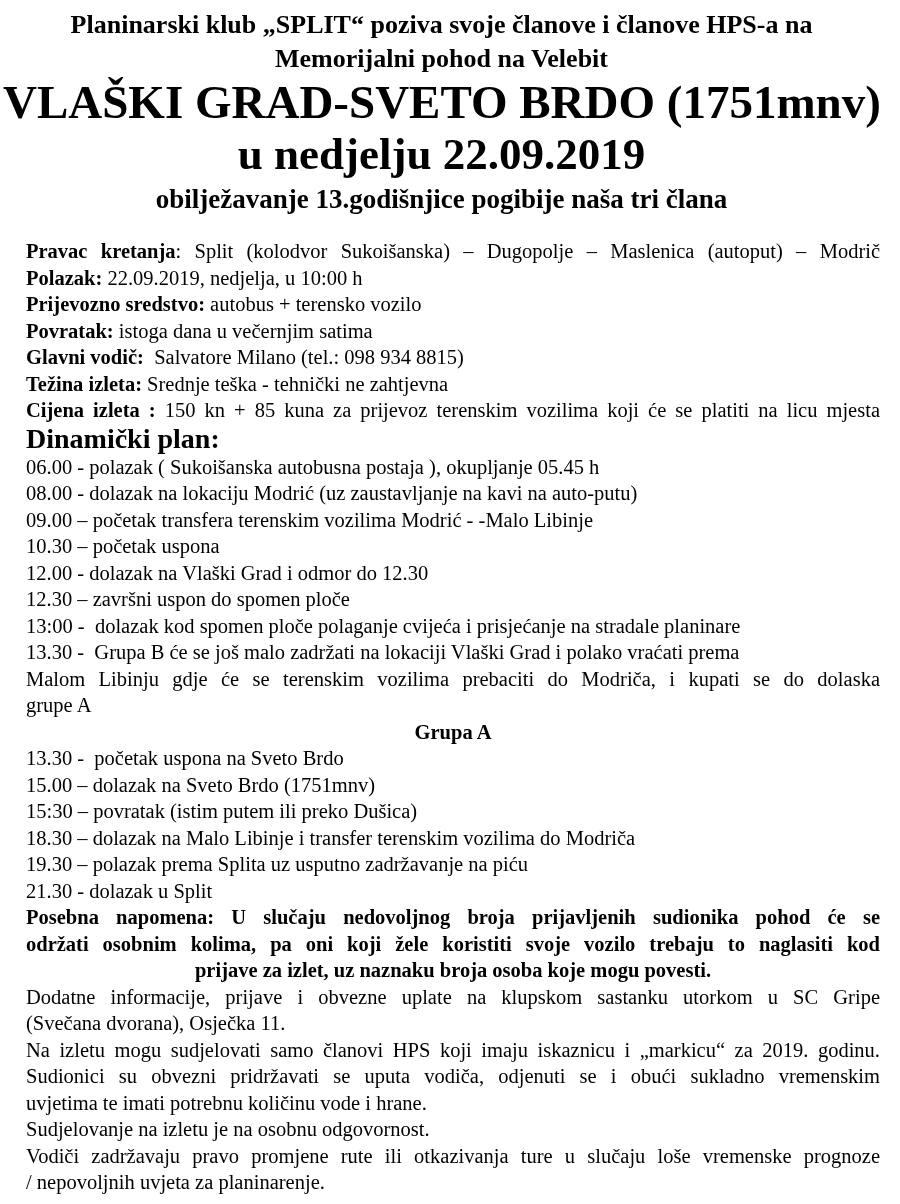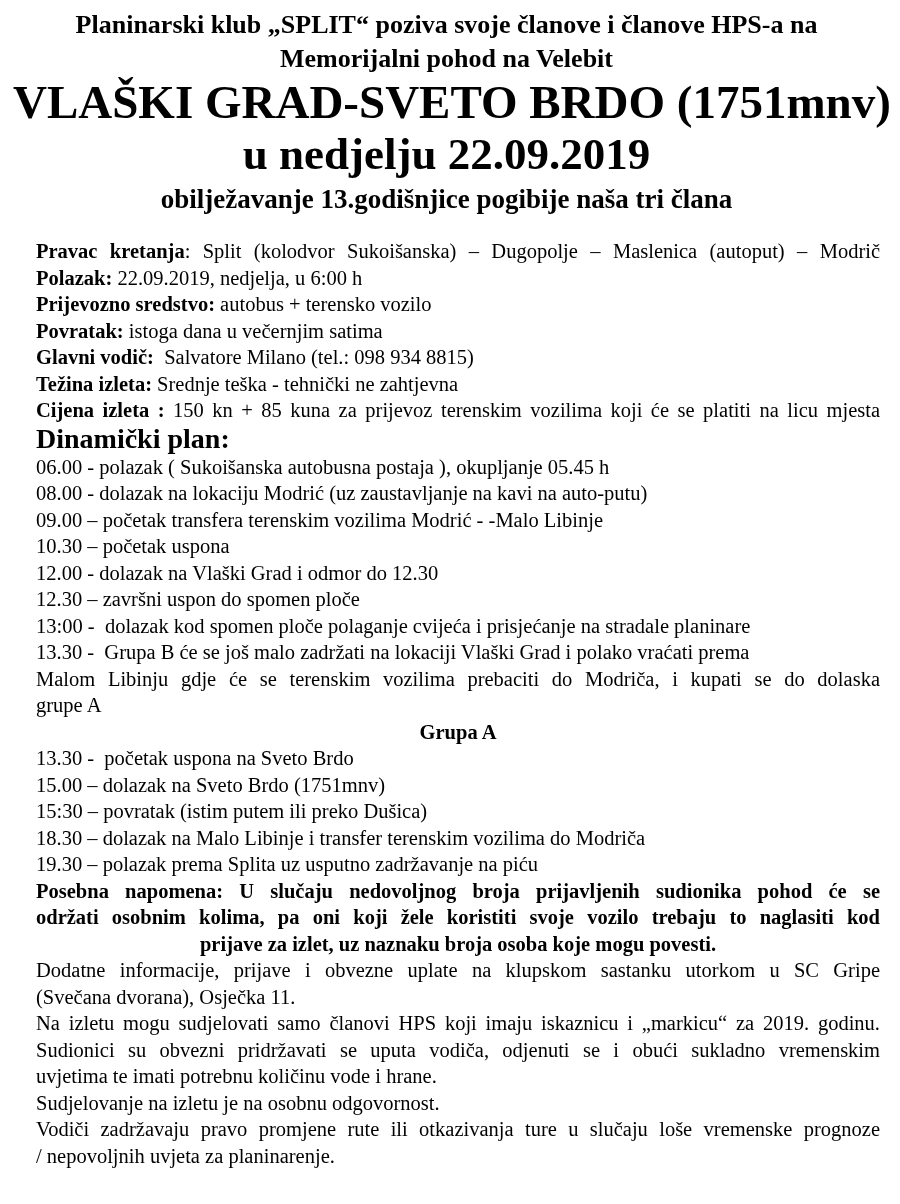--- a/index.html
+++ b/index.html
@@ -8,21 +8,21 @@
     height: 1204px;
     background: #ffffff;
     color: #000000;
     font-family: "Liberation Serif", "DejaVu Serif", serif;
     overflow: hidden;
   }
   .doc {
     box-sizing: border-box;
     width: 900px;
     height: 888px;
-    padding: 8px 20px 0 13px;
+    padding: 8px 20px 0 3px;
   }
   
   .hdr { text-align: center; }
   .h-sm  { font-size: 26px; font-weight: bold; line-height: 34px; white-space: pre; }
   .h-xl  { font-size: 47px; font-weight: bold; line-height: 52px; white-space: pre; }
   .h-xl2 { font-size: 45px; font-weight: bold; line-height: 52px; white-space: pre; }
   .h-md  { font-size: 27px; font-weight: bold; line-height: 38px; white-space: pre; }
   
   .bodytext { margin-top: 20px; margin-left: 23px; }
   .ln {
@@ -53,21 +53,21 @@
     <div class="h-sm">Planinarski klub „SPLIT“ poziva svoje članove i članove HPS-a na</div>
     <div class="h-sm">Memorijalni pohod na Velebit</div>
     <div class="h-xl">VLAŠKI GRAD-SVETO BRDO (1751mnv)</div>
     <div class="h-xl2">u nedjelju 22.09.2019</div>
     <div class="h-md">obilježavanje 13.godišnjice pogibije naša tri člana</div>
   </header>
 
   <main class="bodytext">
 
     <div class="ln fill"><span class="lbl">Pravac kretanja</span><span>: Split (kolodvor Sukoišanska) – Dugopolje – Maslenica (autoput) – Modrič</span></div>
-    <div class="ln"><span class="lbl">Polazak:</span><span> 22.09.2019, nedjelja, u 6:00 h</span></div>
+    <div class="ln"><span class="lbl">Polazak:</span><span> 22.09.2019, nedjelja, u 10:00 h</span></div>
     <div class="ln"><span class="lbl">Prijevozno sredstvo:</span><span> autobus + terensko vozilo</span></div>
     <div class="ln"><span class="lbl">Povratak:</span><span> istoga dana u večernjim satima</span></div>
     <div class="ln"><span class="lbl">Glavni vodič:</span><span>  Salvatore Milano (tel.: 098 934 8815)</span></div>
     <div class="ln"><span class="lbl">Težina izleta:</span><span> Srednje teška - tehnički ne zahtjevna</span></div>
     <div class="ln fill"><span class="lbl">Cijena izleta :</span><span> 150 kn + 85 kuna za prijevoz terenskim vozilima koji će se platiti na licu mjesta</span></div>
 
     <div class="plan-h">Dinamički plan:</div>
 
     <div class="ln">06.00 - polazak ( Sukoišanska autobusna postaja ), okupljanje 05.45 h</div>
     <div class="ln">08.00 - dolazak na lokaciju Modrić (uz zaustavljanje na kavi na auto-putu)</div>
@@ -80,20 +80,21 @@
     <div class="ln fill">Malom Libinju gdje će se terenskim vozilima prebaciti do Modriča, i kupati se do dolaska</div>
     <div class="ln">grupe A</div>
 
     <div class="ln bold">Grupa A</div>
 
     <div class="ln">13.30 -  početak uspona na Sveto Brdo</div>
     <div class="ln">15.00 – dolazak na Sveto Brdo (1751mnv)</div>
     <div class="ln">15:30 – povratak (istim putem ili preko Dušica)</div>
     <div class="ln">18.30 – dolazak na Malo Libinje i transfer terenskim vozilima do Modriča</div>
     <div class="ln">19.30 – polazak prema Splita uz usputno zadržavanje na piću</div>
+    <div class="ln">21.30 - dolazak u Split</div>
 
     <div class="ln bold fill">Posebna napomena: U slučaju nedovoljnog broja prijavljenih sudionika pohod će se</div>
     <div class="ln bold fill">održati osobnim kolima, pa oni koji žele koristiti svoje vozilo trebaju to naglasiti kod</div>
     <div class="ln bold">prijave za izlet, uz naznaku broja osoba koje mogu povesti.</div>
 
     <div class="ln fill">Dodatne informacije, prijave i obvezne uplate na klupskom sastanku utorkom u SC Gripe</div>
     <div class="ln">(Svečana dvorana), Osječka 11.</div>
     <div class="ln fill">Na izletu mogu sudjelovati samo članovi HPS koji imaju iskaznicu i „markicu“ za 2019. godinu.</div>
     <div class="ln fill">Sudionici su obvezni pridržavati se uputa vodiča, odjenuti se i obući sukladno vremenskim</div>
     <div class="ln">uvjetima te imati potrebnu količinu vode i hrane.</div>

